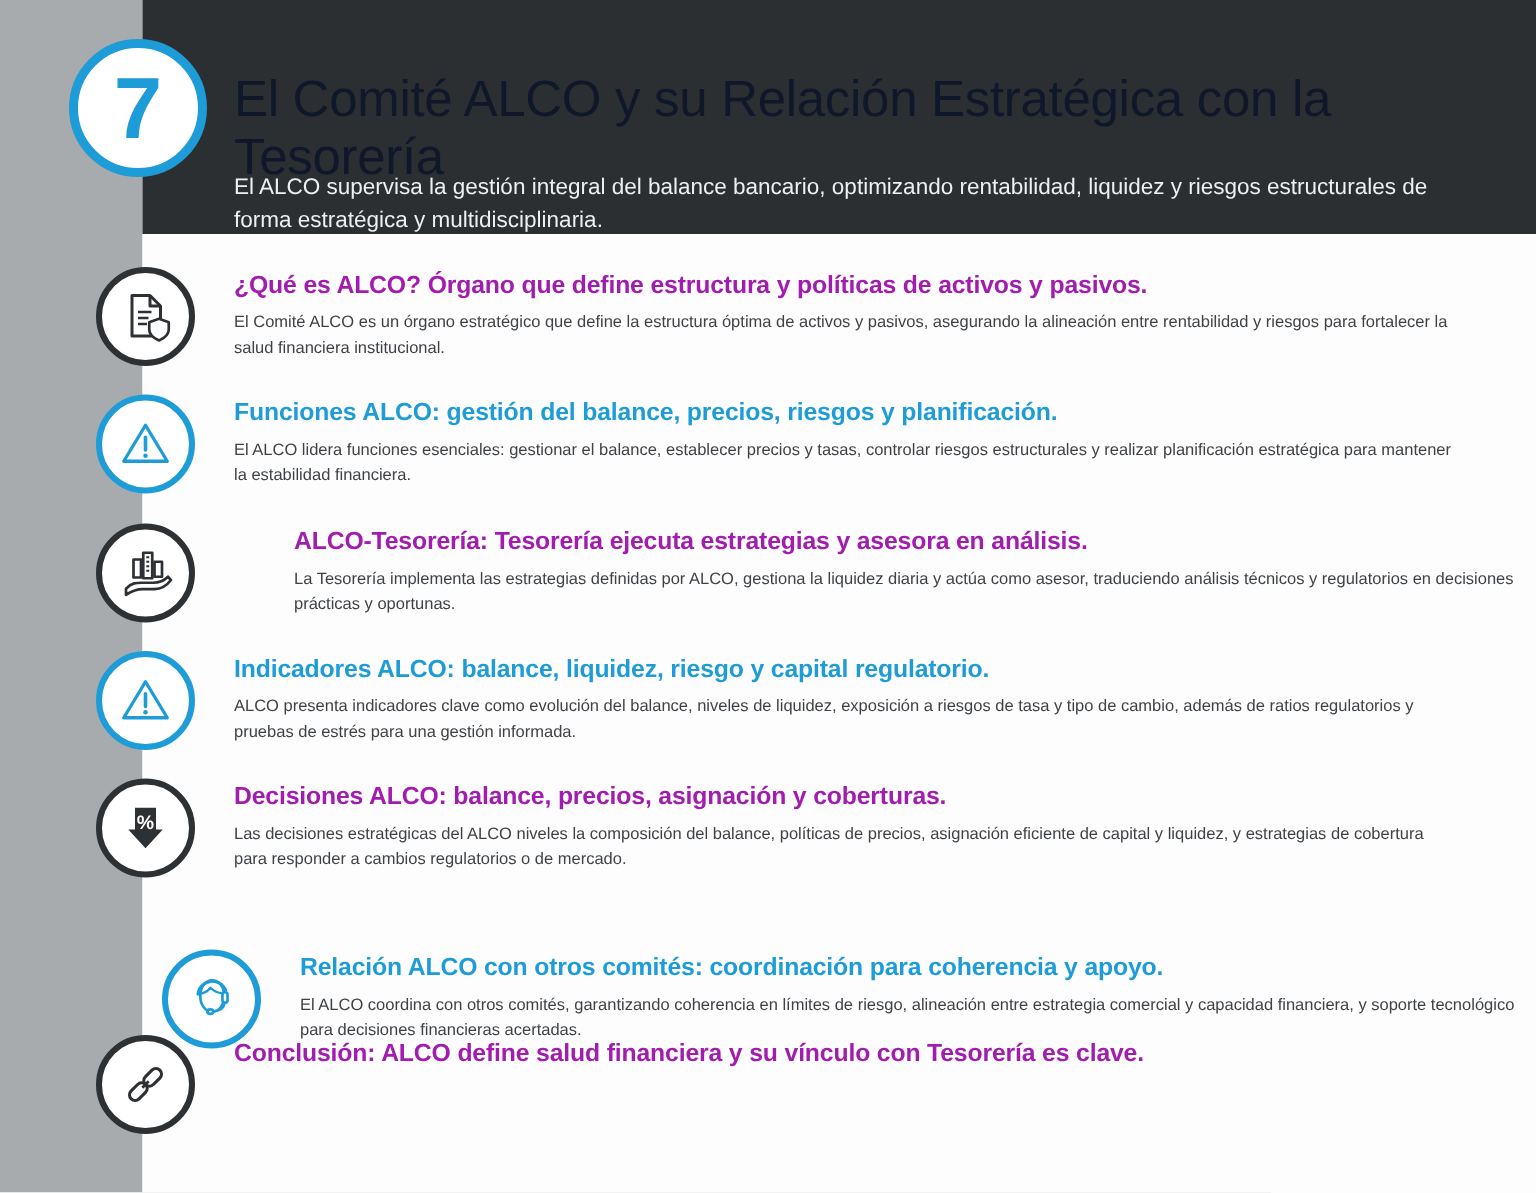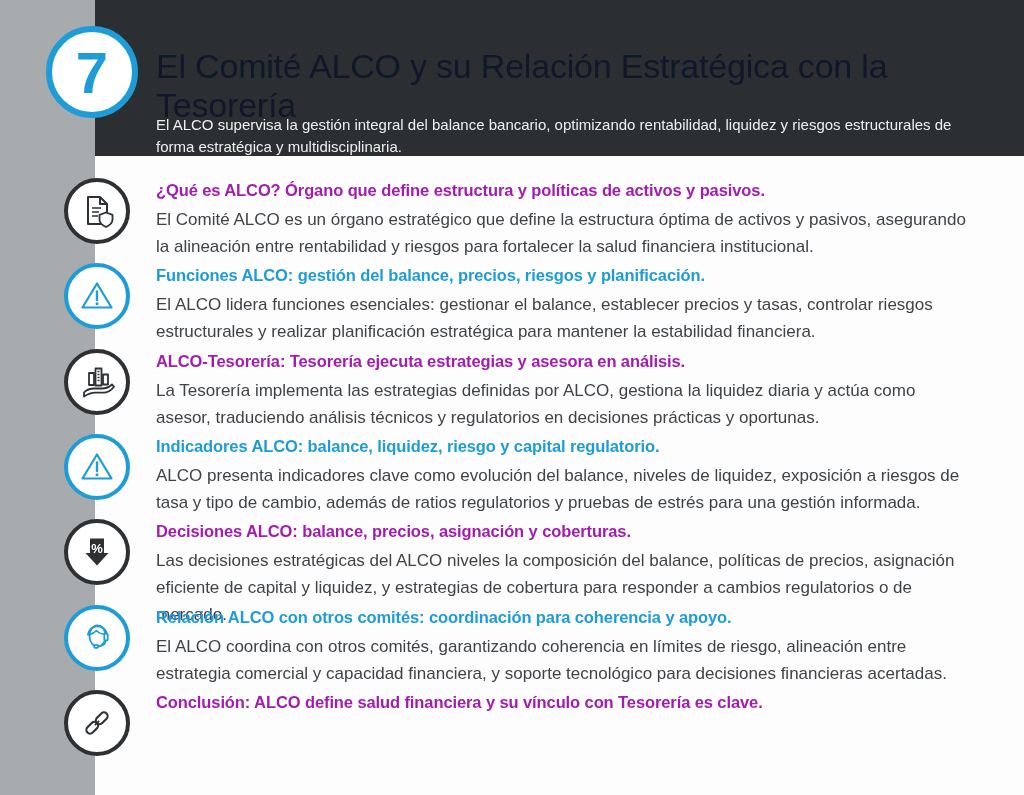--- a/index.html
+++ b/index.html
@@ -28,23 +28,23 @@
   .icon-wrap {
     flex:none; margin-left:64px; width:66px; height:66px; border-radius:50%;
     background:#ffffff; display:flex; align-items:center; justify-content:center;
   }
   .icon-wrap.dark { border:4px solid #2d3134; }
   .icon-wrap.blue { border:4px solid #1e9cd7; }
   .sec-text { margin-left:26px; margin-top:3px; width:818px; }
   .sec-text h3 { font-size:16.5px; font-weight:bold; margin-bottom:7px; letter-spacing:-0.1px; }
   .sec-text h3.dark { color:#a21caf; }
   .sec-text h3.blue { color:#1e9cd7; }
-  .sec-text p { font-size:17px; color:#3f4347; line-height:1.58; }
-  .s1 { top:178px; } .s2 { top:263px; } .s3 { top:349px; }
-  .s4 { top:434px; } .s5 { top:519px; } .s6 { top:605px; } .s7 { top:690px; }
+  .sec-text p { font-size:11px; color:#3f4347; line-height:1.58; }
+  .s1 { top:178px; } .s2 { top:263px; } .s3 { top:349px;gap:40px; }
+  .s4 { top:434px; } .s5 { top:519px; } .s6 { top:633px;padding-left:44px; } .s7 { top:690px; }
   svg { display:block; }
 </style>
 </head>
 <body>
 
 <div class="page">
   <div class="graybar"></div>
   <div class="header"></div>
   <div class="content"></div>
 

